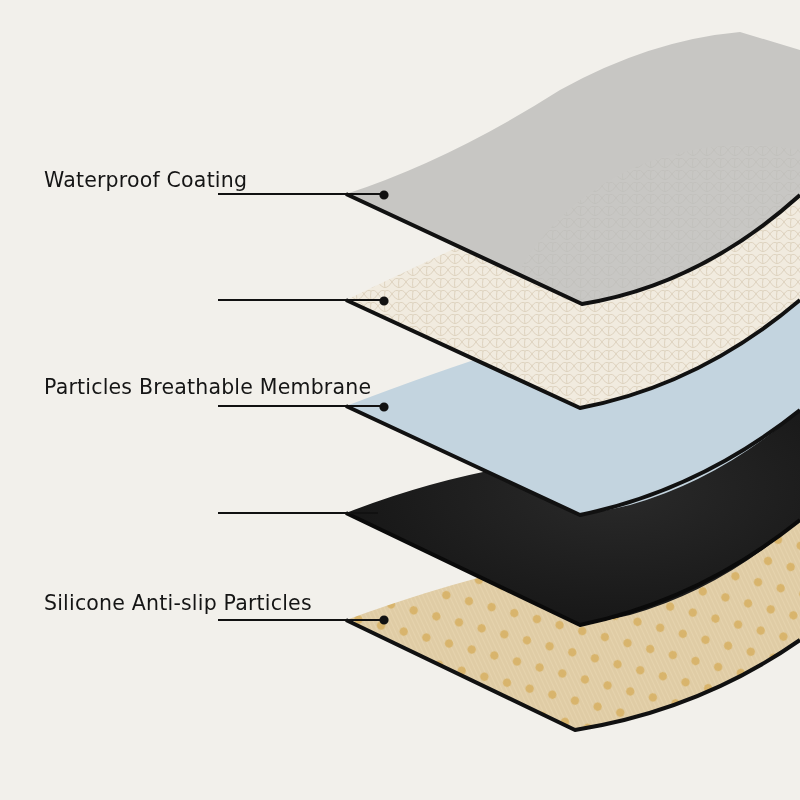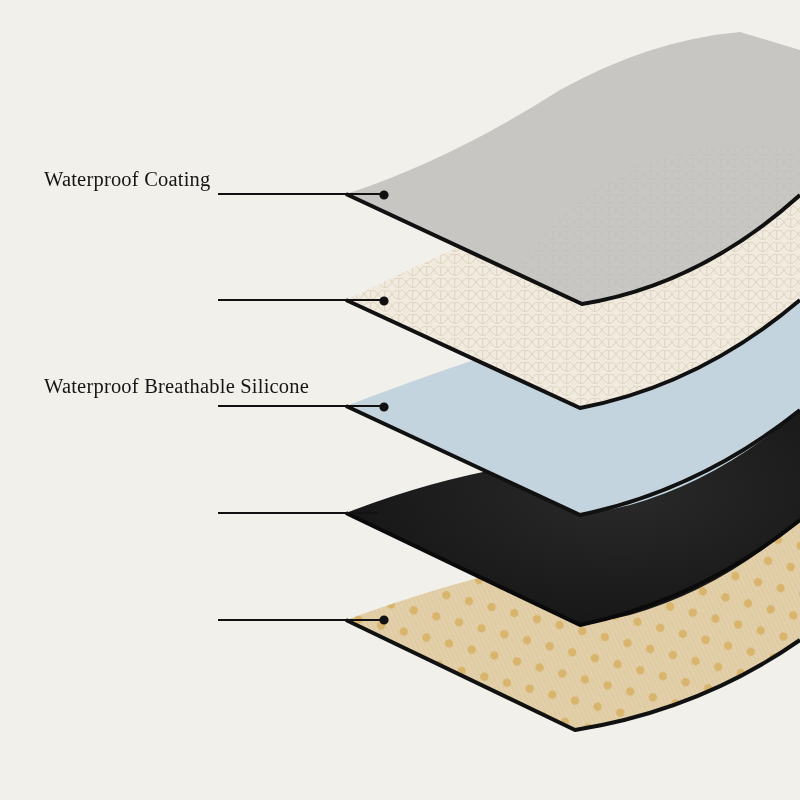--- a/index.html
+++ b/index.html
@@ -1,17 +1,17 @@
 <!DOCTYPE html>
 <html><head>
 <meta charset="utf-8">
 <style>
   html, body { margin: 0; padding: 0; }
   body { width: 800px; height: 800px; background: #f2f0eb; overflow: hidden; position: relative; font-family: "DejaVu Sans", sans-serif; }
-  #stage { position: absolute; left: 0; top: 0; width: 800px; height: 800px; font-family: Liberation Serif, serif; }
+  #stage { position: absolute; left: 0; top: 0; width: 800px; height: 800px; }
   .label { position: absolute; font-size: 20.5px; font-weight: 500; color: #151515; letter-spacing: 0.2px; white-space: nowrap; }
   svg { position: absolute; left: 0; top: 0; }
 </style>
 </head>
 <body>
 
 <div id="stage">
   <svg width="800" height="800" viewBox="0 0 800 800">
     <defs>
       <pattern id="leather" width="14" height="12" patternUnits="userSpaceOnUse">
@@ -70,14 +70,15 @@
         <circle cx="384" cy="301" r="3.5"></circle>
       <line x1="218" y1="406" x2="384" y2="406"></line>
         <circle cx="384" cy="407" r="3.5"></circle>
       <line x1="218" y1="513" x2="378" y2="513"></line>
       <line x1="218" y1="620" x2="384" y2="620"></line>
         <circle cx="384" cy="620" r="3.5"></circle>
     </g>
   </svg>
 
   <div class="label" style="left:44px; top:168px;">Waterproof Coating</div>
-  <div class="label" style="left:44px; top:375px;">Waterproof Breathable Silicone</div>
+  <div class="label" style="left:44px; top:375px;">Particles Breathable Membrane</div>
+  <div class="label" style="left:44px; top:591px;">Silicone Anti-slip Particles</div>
 </div>
 
 </body></html>

